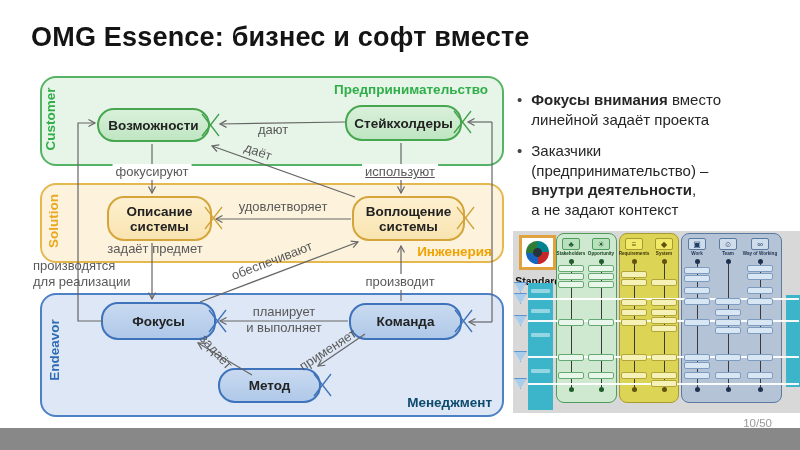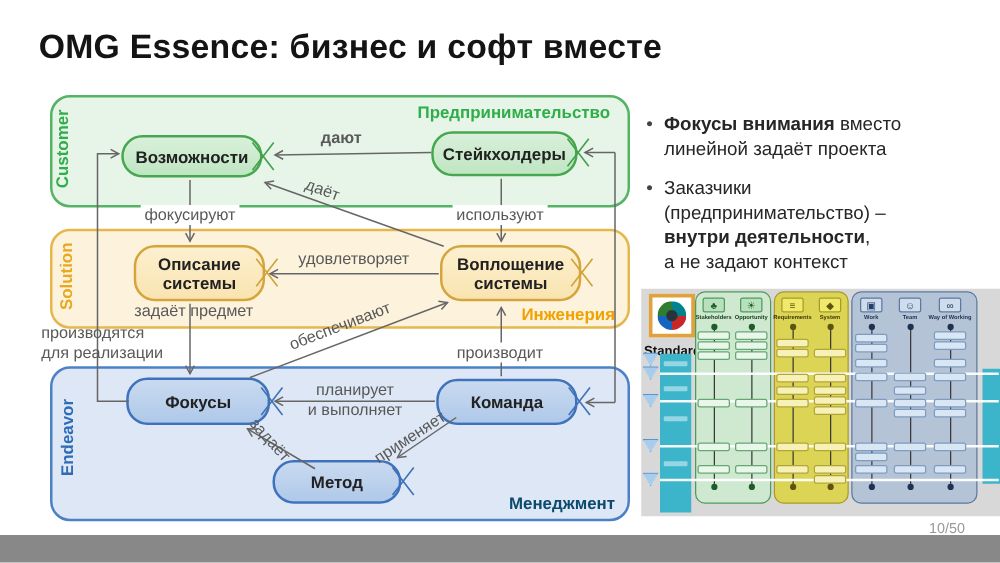--- a/index.html
+++ b/index.html
@@ -149,24 +149,24 @@
         <path d="M457,207 L474,229 M474,207 L457,229"></path>
       </g>
       <g stroke="#3f72b8">
         <path d="M209,310 L226,332 M226,310 L209,332"></path>
         <path d="M455,310 L472,332 M472,310 L455,332"></path>
         <path d="M314,374 L331,396 M331,374 L314,396"></path>
       </g>
     </g>
   </svg>
 
-  <span class="el" style="left:273px;top:110px;font-weight:bold;">дают</span>
+  <span class="el" style="left:273px;top:130px;">дают</span>
   <span class="el" style="left:258px;top:152px;transform:translate(-50%,-50%) rotate(20deg);">даёт</span>
   <span class="el wbg" style="left:152px;top:172px;">фокусируют</span>
-  <span class="el wbg" style="left:400px;top:172px;">используют</span>
+  <span class="el wbg" style="left:400px;top:172px;text-decoration:underline;">используют</span>
   <span class="el" style="left:283px;top:207px;text-align:center;">удовлетворяет</span>
   <span class="el" style="left:155px;top:249px;">задаёт предмет</span>
   <span class="el" style="left:272px;top:261px;transform:translate(-50%,-50%) rotate(-21deg);">обеспечивают</span>
   <span class="el left-al" style="left:33px;top:258px;">производятся
 для реализации</span>
   <span class="el wbg" style="left:400px;top:282px;">производит</span>
   <span class="el" style="left:284px;top:320px;">планирует
 и выполняет</span>
   <span class="el" style="left:216px;top:352px;transform:translate(-50%,-50%) rotate(48deg);">задаёт</span>
   <span class="el" style="left:328px;top:350px;transform:translate(-50%,-50%) rotate(-33deg);">применяет</span>

